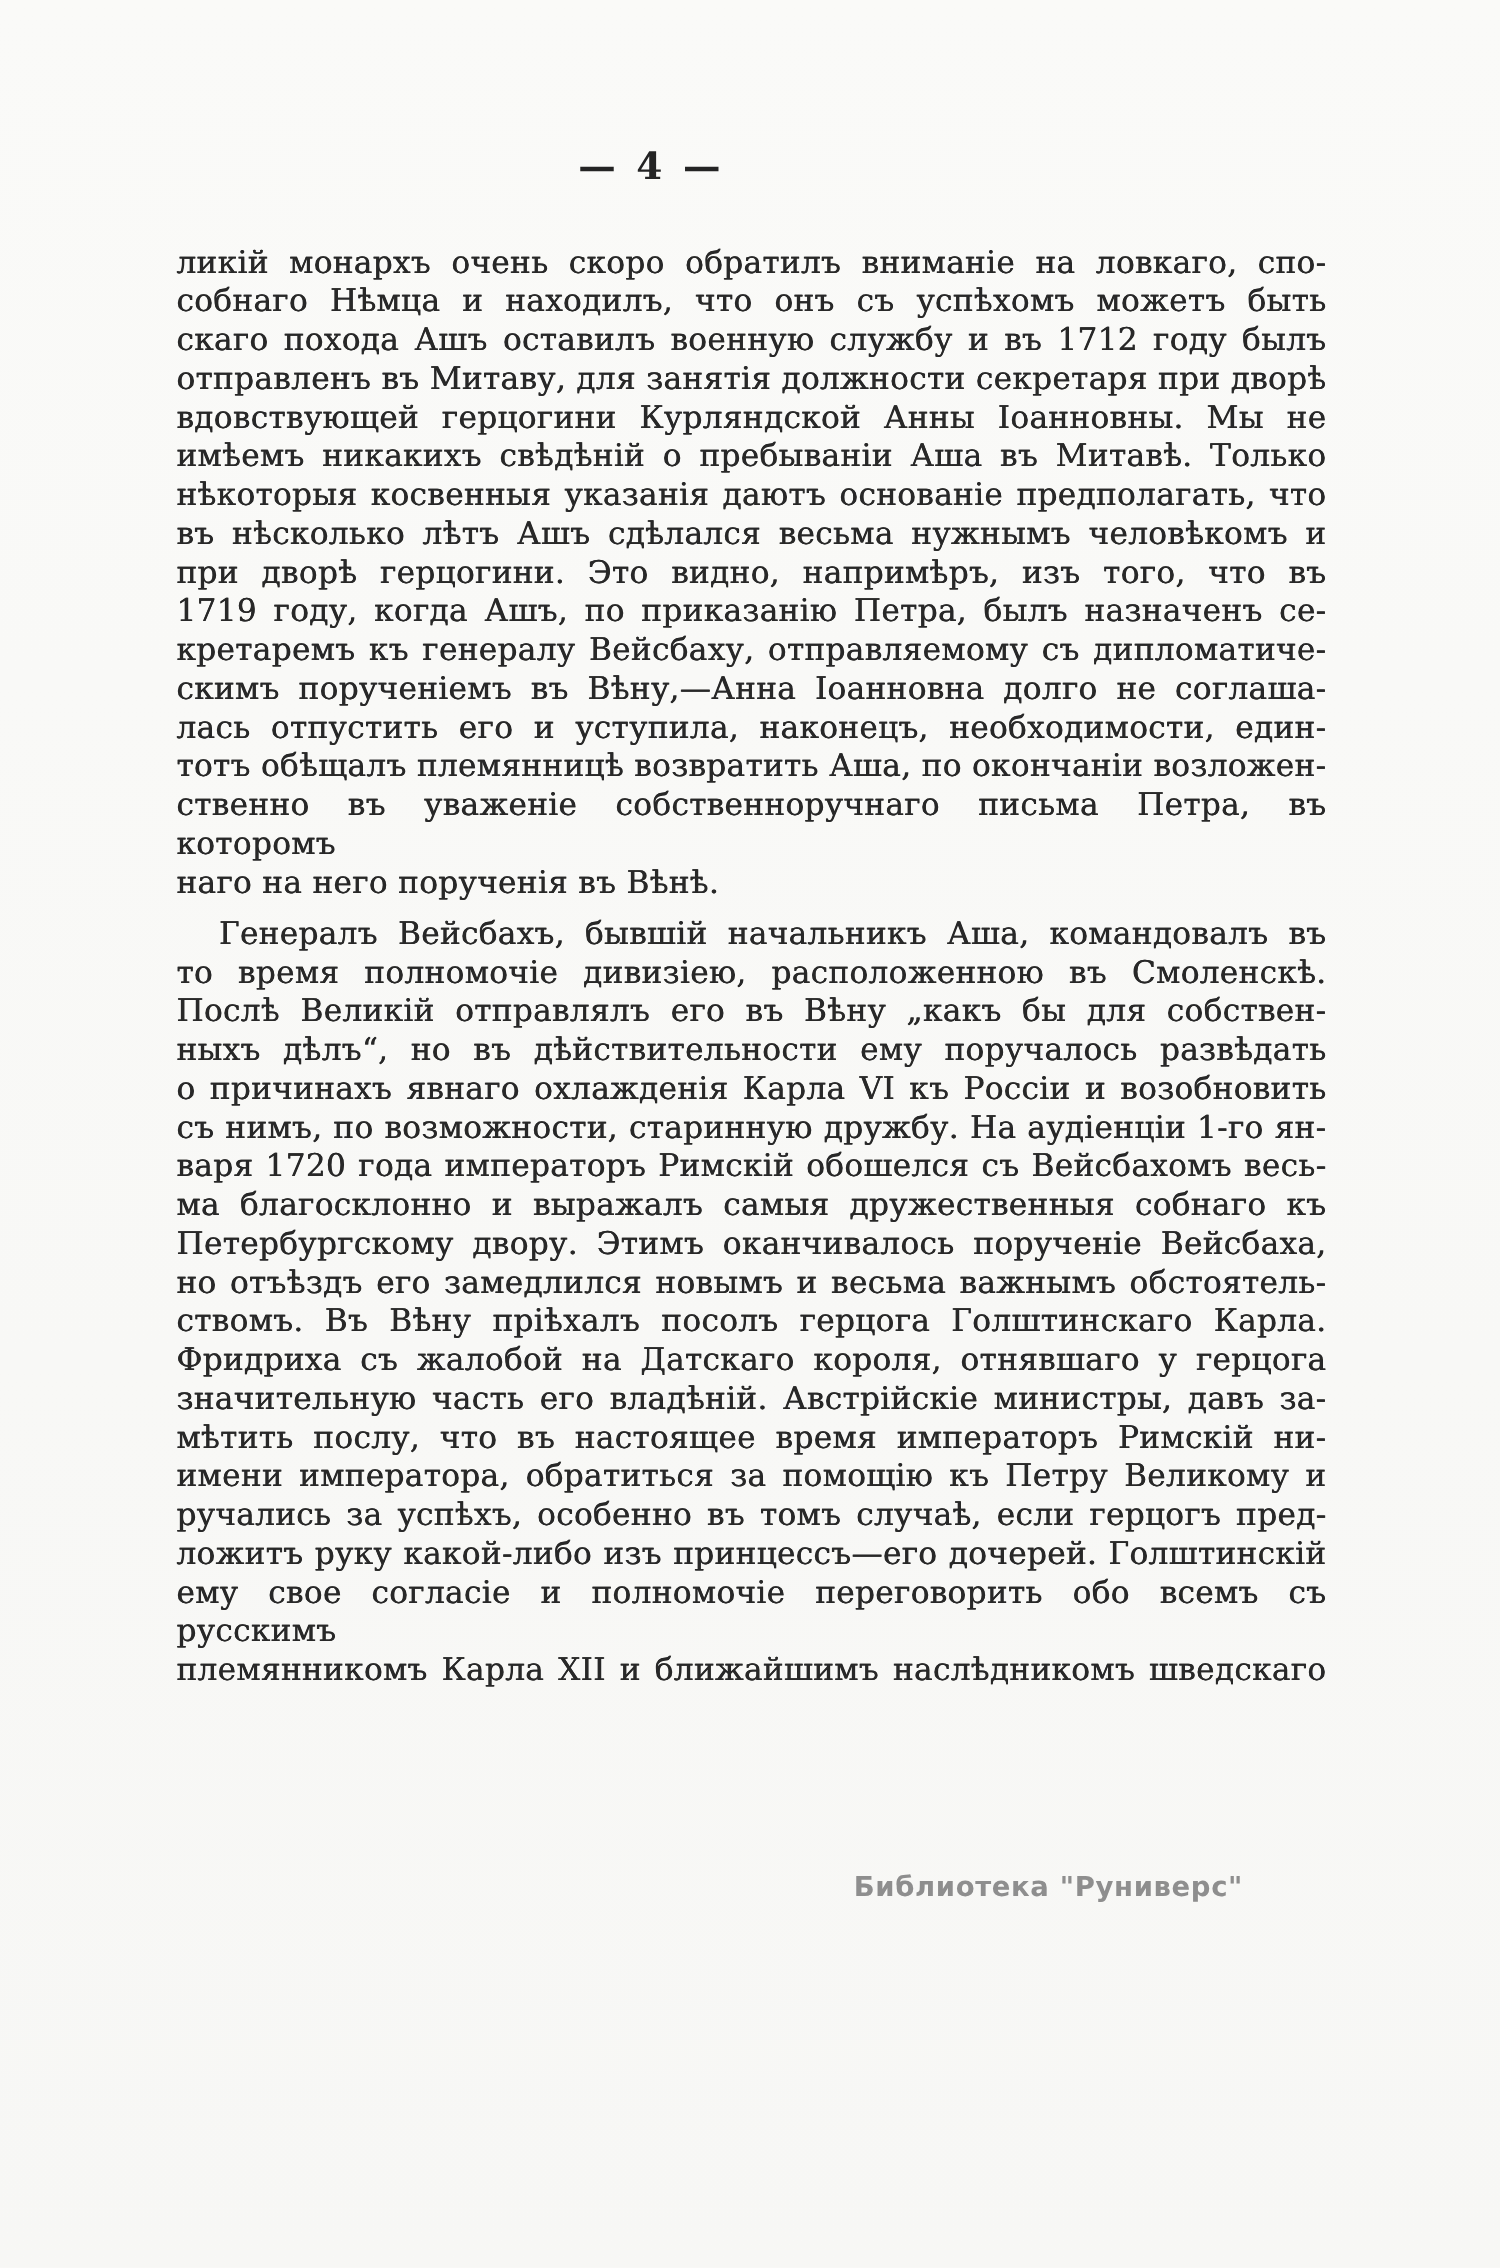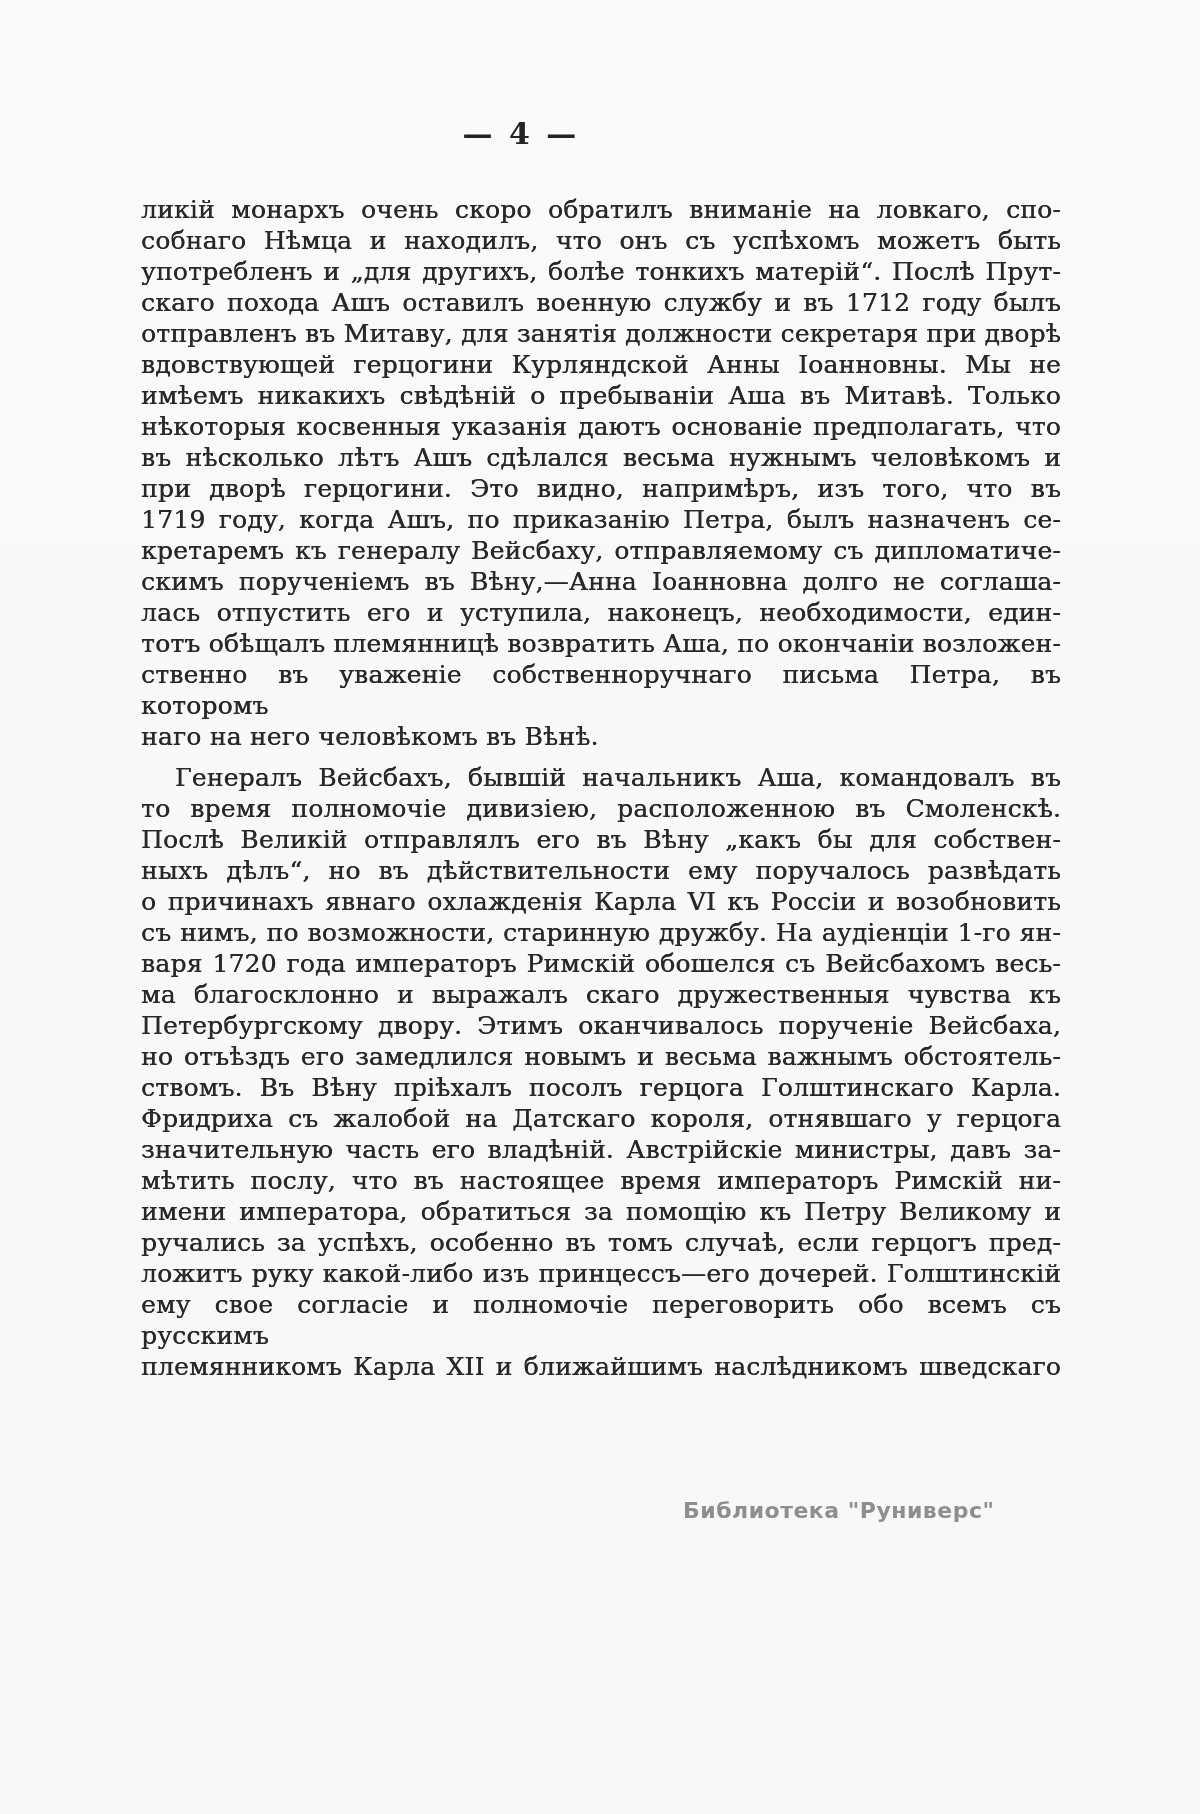--- a/index.html
+++ b/index.html
@@ -60,45 +60,44 @@
 </head>
 <body>
 
 <div class="scan-page">
   <div class="page-number">—  4  —</div>
 
   <div class="text-block" id="text-block">
       <div class="paragraph">
         <div class="line">ликій монархъ очень скоро обратилъ вниманіе на ловкаго, спо-</div>
         <div class="line">собнаго Нѣмца и находилъ, что онъ съ успѣхомъ можетъ быть</div>
-        <div class="line">употребленъ и „для другихъ, болѣе тонкихъ матерій“. Послѣ Прут-</div>
         <div class="line">скаго похода Ашъ оставилъ военную службу и въ 1712 году былъ</div>
         <div class="line">отправленъ въ Митаву, для занятія должности секретаря при дворѣ</div>
         <div class="line">вдовствующей герцогини Курляндской Анны Іоанновны. Мы не</div>
         <div class="line">имѣемъ никакихъ свѣдѣній о пребываніи Аша въ Митавѣ. Только</div>
         <div class="line">нѣкоторыя косвенныя указанія даютъ основаніе предполагать, что</div>
         <div class="line">въ нѣсколько лѣтъ Ашъ сдѣлался весьма нужнымъ человѣкомъ и</div>
         <div class="line">при дворѣ герцогини. Это видно, напримѣръ, изъ того, что въ</div>
         <div class="line">1719 году, когда Ашъ, по приказанію Петра, былъ назначенъ се-</div>
         <div class="line">кретаремъ къ генералу Вейсбаху, отправляемому съ дипломатиче-</div>
         <div class="line">скимъ порученіемъ въ Вѣну,—Анна Іоанновна долго не соглаша-</div>
         <div class="line">лась отпустить его и уступила, наконецъ, необходимости, един-</div>
         <div class="line">тотъ обѣщалъ племянницѣ возвратить Аша, по окончаніи возложен-</div>
         <div class="line">ственно въ уваженіе собственноручнаго письма Петра, въ которомъ</div>
-        <div class="line last-left">наго на него человѣкомъ въ Вѣнѣ.</div>
+        <div class="line last-left">наго на него порученія въ Вѣнѣ.</div>
       </div>
       <div class="paragraph">
         <div class="line indent">Генералъ Вейсбахъ, бывшій начальникъ Аша, командовалъ въ</div>
         <div class="line">то время полномочіе дивизіею, расположенною въ Смоленскѣ.</div>
         <div class="line">Послѣ Великій отправлялъ его въ Вѣну „какъ бы для собствен-</div>
         <div class="line">ныхъ дѣлъ“, но въ дѣйствительности ему поручалось развѣдать</div>
         <div class="line">о причинахъ явнаго охлажденія Карла VI къ Россіи и возобновить</div>
         <div class="line">съ нимъ, по возможности, старинную дружбу. На аудіенціи 1-го ян-</div>
         <div class="line">варя 1720 года императоръ Римскій обошелся съ Вейсбахомъ весь-</div>
-        <div class="line">ма благосклонно и выражалъ скаго дружественныя чувства къ</div>
+        <div class="line">ма благосклонно и выражалъ самыя дружественныя собнаго къ</div>
         <div class="line">Петербургскому двору. Этимъ оканчивалось порученіе Вейсбаха,</div>
         <div class="line">но отъѣздъ его замедлился новымъ и весьма важнымъ обстоятель-</div>
         <div class="line">ствомъ. Въ Вѣну пріѣхалъ посолъ герцога Голштинскаго Карла.</div>
         <div class="line">Фридриха съ жалобой на Датскаго короля, отнявшаго у герцога</div>
         <div class="line">значительную часть его владѣній. Австрійскіе министры, давъ за-</div>
         <div class="line">мѣтить послу, что въ настоящее время императоръ Римскій ни-</div>
         <div class="line">имени императора, обратиться за помощію къ Петру Великому и</div>
         <div class="line">ручались за успѣхъ, особенно въ томъ случаѣ, если герцогъ пред-</div>
         <div class="line">ложитъ руку какой-либо изъ принцессъ—его дочерей. Голштинскій</div>
         <div class="line">ему свое согласіе и полномочіе переговорить обо всемъ съ русскимъ</div>

